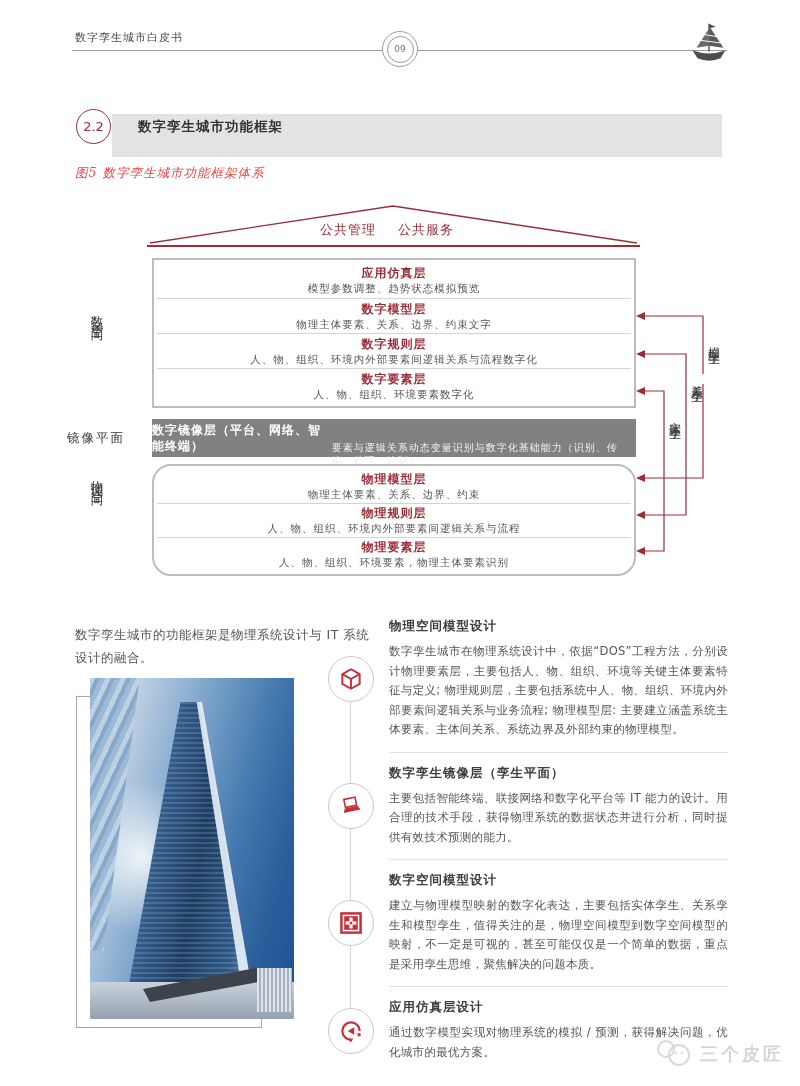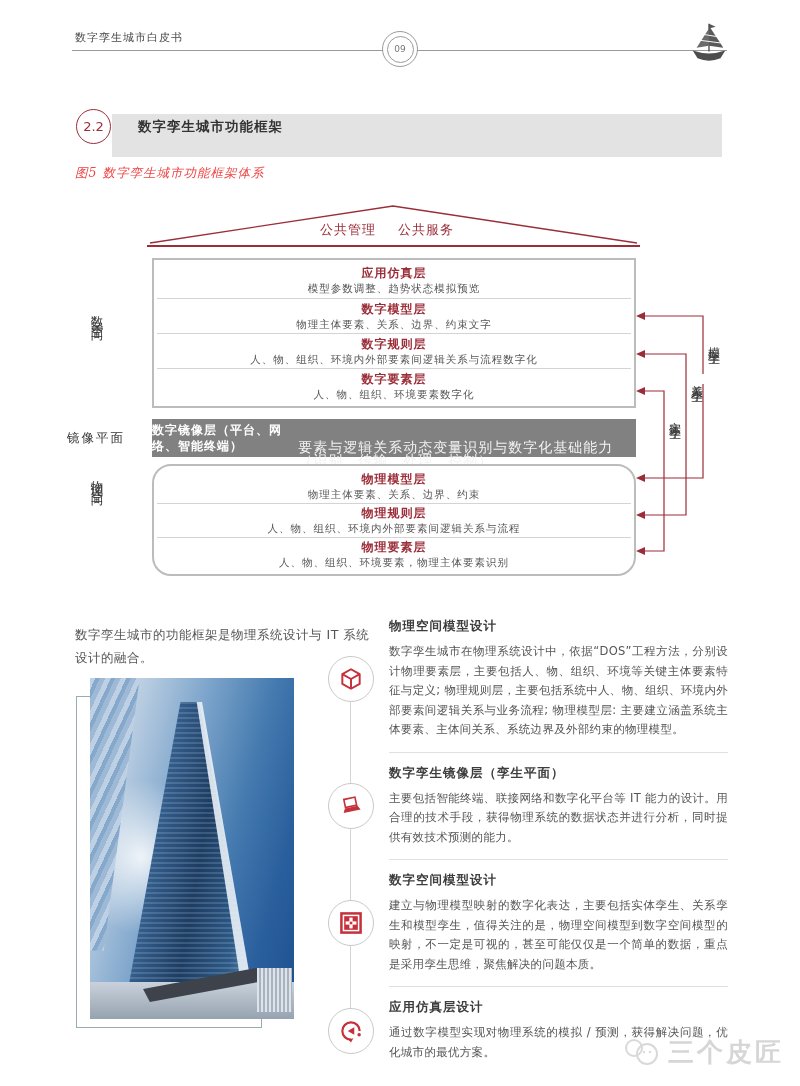--- a/index.html
+++ b/index.html
@@ -29,21 +29,21 @@
   .physical-box{ top:464px; height:112px;border-radius:19px; }
   .layer-row{ display:flex; flex-direction:column; align-items:center; justify-content:center; }
   .digital-box .layer-row{ height:35px; }
   .physical-box .layer-row{ height:34px; }
   .layer-row + .layer-row{ border-top:1px solid #d4d4d4; }
   .layer-title{ font-size:12px; font-weight:bold; color:var(--accent); letter-spacing:1px; line-height:15px; }
   .layer-sub{ font-size:10.5px; color:#555; letter-spacing:1px; line-height:14px; }
 
   .mirror-box{ position:absolute; left:152px; top:419px; width:484px; height:38px; background:var(--mirror); color:#fff; display:flex; flex-direction:row; align-items:center; justify-content:center; }
   .mirror-box .m-title{ font-size:12px; font-weight:bold; letter-spacing:1px; line-height:16px; }
-  .mirror-box .m-sub{ font-size:14px; letter-spacing:1px; line-height:13px; color:#f2f2f2;margin-top:31px; }
+  .mirror-box .m-sub{ font-size:10px; letter-spacing:1px; line-height:13px; color:#f2f2f2;margin-top:31px; }
 
   .side-label-v{ position:absolute; writing-mode:vertical-rl; text-orientation:upright; font-size:12.5px; color:#333; letter-spacing:4px; }
   .side-label-h{ position:absolute; font-size:12.5px; color:#333; letter-spacing:2px; }
 
   .brackets-svg{ position:absolute; left:636px; top:300px; width:90px; height:262px; }
   .twin-label{ position:absolute; writing-mode:vertical-rl; text-orientation:upright; font-size:12px; color:#3c3c3c; letter-spacing:2px; background:#fff; padding:1px 0; z-index:2; }
   .twin-label.t0{ left:705px; top:336px; }
   .twin-label.t1{ left:688px; top:374px; }
   .twin-label.t2{ left:666px; top:411px; }
 
@@ -76,21 +76,21 @@
   .r-item{ display:flex; align-items:center; position:relative; z-index:1; }
   .icon-wrap{ flex:0 0 46px; }
   .icon-circle{ width:46px; height:46px; border:1px solid #c9c9c9; border-radius:50%; background:#fff; display:flex; align-items:center; justify-content:center; }
   .r-text{ flex:1; padding-left:15px; }
   .r-title{ font-size:12.5px; font-weight:600; color:#3d3d3d; letter-spacing:1px; margin-bottom:7px; }
   .r-body{ font-size:11.5px; line-height:19.5px; color:#555; text-align:justify; letter-spacing:0.3px; }
   .r-div{ border-top:1px solid #e0e0e0; margin:12px 0 12px 61px; }
 
   
   .watermark{ position:absolute; right:16px; bottom:16px; display:flex; align-items:center; gap:6px; z-index:3; }
-  .watermark .wm-text{ font-size:26px; font-weight:bold; color:#d6d6d6; letter-spacing:3px; }
+  .watermark .wm-text{ font-size:18px; font-weight:bold; color:#d6d6d6; letter-spacing:3px; }
 </style>
 </head>
 <body>
 
 <div class="hdr-title">数字孪生城市白皮书</div>
 <div class="hdr-line"></div>
 <div class="page-badge">
   <div class="inner">
       <span>09</span>
     </div>

